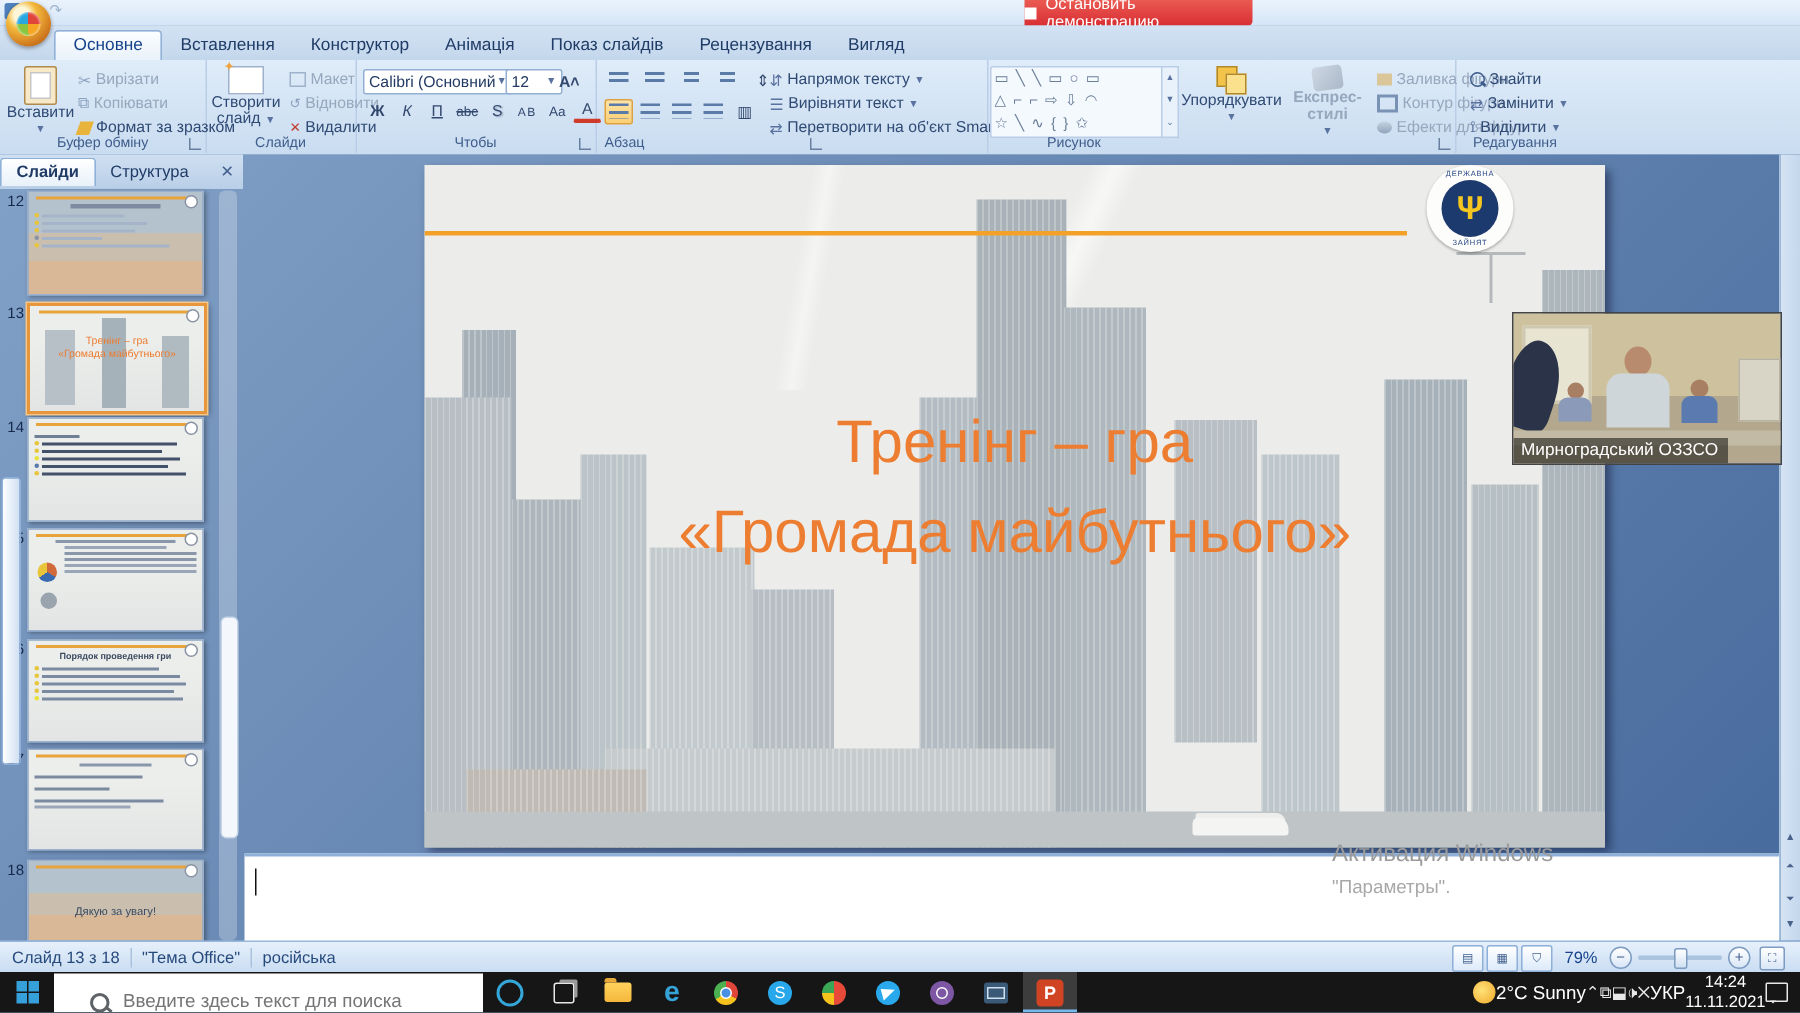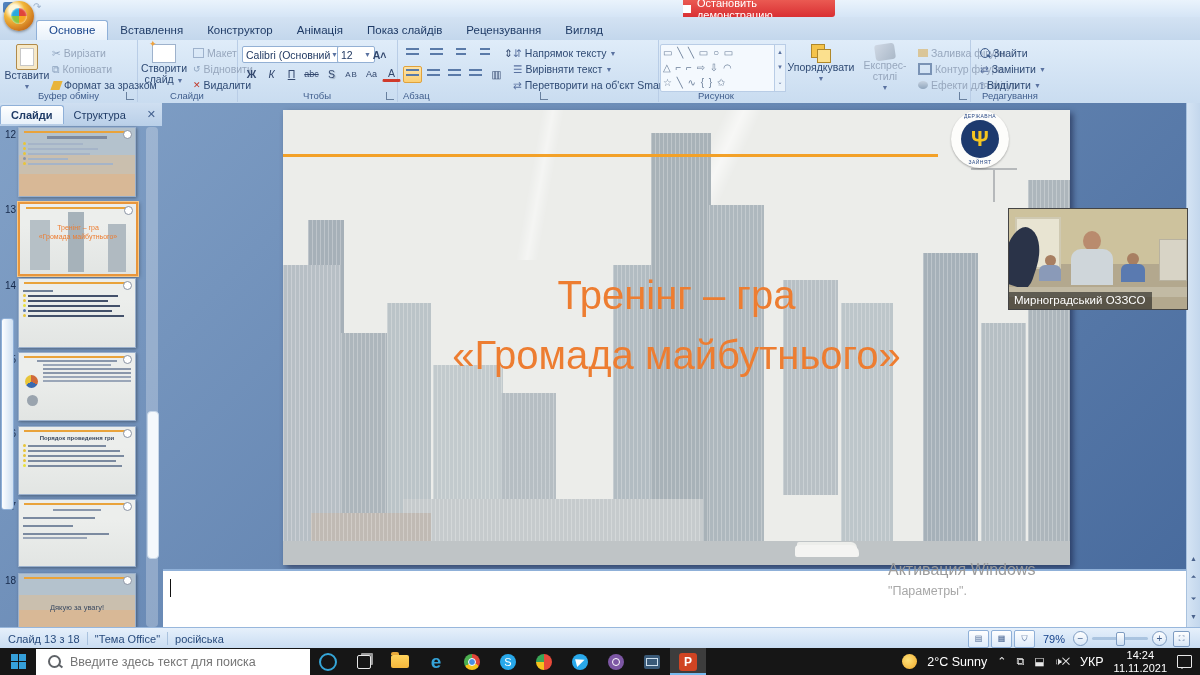--- a/index.html
+++ b/index.html
@@ -79,28 +79,28 @@
   
   .statusbar{left:0;top:627px;width:1200px;height:21px;background:linear-gradient(#e6f0fb,#c8dcf2);border-top:1px solid #98b7dc;font-size:11px;color:#274a7c;display:flex;align-items:center;}
   .st-sep{width:1px;height:13px;background:#a9c2de;margin:0 7px;}
   .viewbtn{width:19px;height:16px;border:1px solid #8fb0d8;background:linear-gradient(#fff,#dceafa);border-radius:2px;display:flex;align-items:center;justify-content:center;font-size:8px;color:#44618f;margin-left:2px;}
   .zcirc{width:13px;height:13px;border-radius:50%;border:1px solid #7e9cc2;background:linear-gradient(#fff,#d8e6f6);display:flex;align-items:center;justify-content:center;font-size:10px;color:#44618f;line-height:10px;}
   
   .taskbar{left:0;top:648px;width:1200px;height:27px;background:#161616;display:flex;align-items:center;color:#fff;}
   .tb-ic{width:36px;height:27px;display:flex;align-items:center;justify-content:center;flex:none;}
   .win-logo{display:grid;grid-template-columns:7px 7px;grid-template-rows:7px 7px;gap:1px;}
   .win-logo i{background:#35a0da;}
-  .searchbox{width:262px;height:26px;background:#fff;display:flex;align-items:center;gap:7px;padding-left:12px;flex:none;}
+  .searchbox{width:262px;height:26px;background:#fff;display:flex;align-items:flex-end;gap:7px;padding-left:24px;flex:none;}
   .searchbox input{border:none;outline:none;font-size:12.5px;color:#3c4043;width:210px;font-family:"Liberation Sans",sans-serif;background:transparent;}
   .mag{width:9px;height:9px;border:2px solid #5f6368;border-radius:50%;position:relative;display:inline-block;}
   .mag:after{content:"";position:absolute;left:8px;top:8px;width:5px;height:2px;background:#5f6368;transform:rotate(40deg);}
   .circ{border-radius:50%;display:inline-block;}
   .ppt-tile{background:#3d3d3d;box-shadow:inset 0 -2px 0 #76b9ed;}
   .ppt-ic{width:18px;height:18px;border-radius:3px;background:#d04423;color:#fff;font-size:12px;font-weight:bold;display:flex;align-items:center;justify-content:center;}
-  .tray{margin-left:auto;display:flex;align-items:center;gap:10px;padding-right:8px;font-size:12.5px;}
+  .tray{margin-left:auto;display:flex;align-items:center;padding-right:8px;font-size:12.5px;}
   .tray-ic{color:#e8e8e8;font-size:11px;}
   .clock{font-size:11px;line-height:13px;text-align:center;}
   .bubble{width:13px;height:11px;border:1px solid #e8e8e8;border-radius:1px;position:relative;}
   .bubble:after{content:"";position:absolute;left:2px;bottom:-4px;border:2px solid transparent;border-top-color:#e8e8e8;}
   .tele-plane{width:0;height:0;border-left:9px solid #fff;border-top:3px solid transparent;border-bottom:5px solid transparent;display:inline-block;transform:rotate(-15deg);}
 </style>
 </head>
 <body>
 
 <div class="screen">
@@ -261,21 +261,21 @@
       </div>
       <div class="ab" style="left:116px;top:4px;width:10px;height:46px;border:1px solid #b9cde6;background:#e9f2fb;font-size:6px;color:#5a72a0;text-align:center;line-height:15px;">▲<br>▼<br>⌄</div>
       <div class="bigbtn" style="left:132px;width:62px;">
         <span style="display:inline-block;width:20px;height:18px;position:relative;">
             <span style="position:absolute;left:0;top:0;width:12px;height:12px;background:#f4c34a;border:1px solid #b0882a;"></span>
             <span style="position:absolute;left:6px;top:5px;width:12px;height:12px;background:#fbe08e;border:1px solid #b0882a;"></span>
           </span>
         <span>Упорядкувати</span>
           <span class="arrow">▼</span>
       </div>
-      <div class="bigbtn dis" style="left:196px;width:62px;">
+      <div class="bigbtn dis" style="left:196px;width:62px;font-weight:bold;">
         <span style="display:inline-block;width:20px;height:16px;background:linear-gradient(135deg,#cfd8e4,#aab8c8);border-radius:3px;transform:rotate(-8deg);"></span>
         <span>Експрес-стилі</span>
           <span class="arrow">▼</span>
       </div>
       <div class="smallrow dis" style="left:260px;top:6px;">
           <span style="width:10px;height:8px;background:#d9a33c;opacity:.5;display:inline-block;"></span>
           <span>Заливка фігури</span>
         </div>
       <div class="smallrow dis" style="left:260px;top:22px;">
           <span style="width:10px;height:8px;border:2px solid #7a93b5;display:inline-block;"></span>

